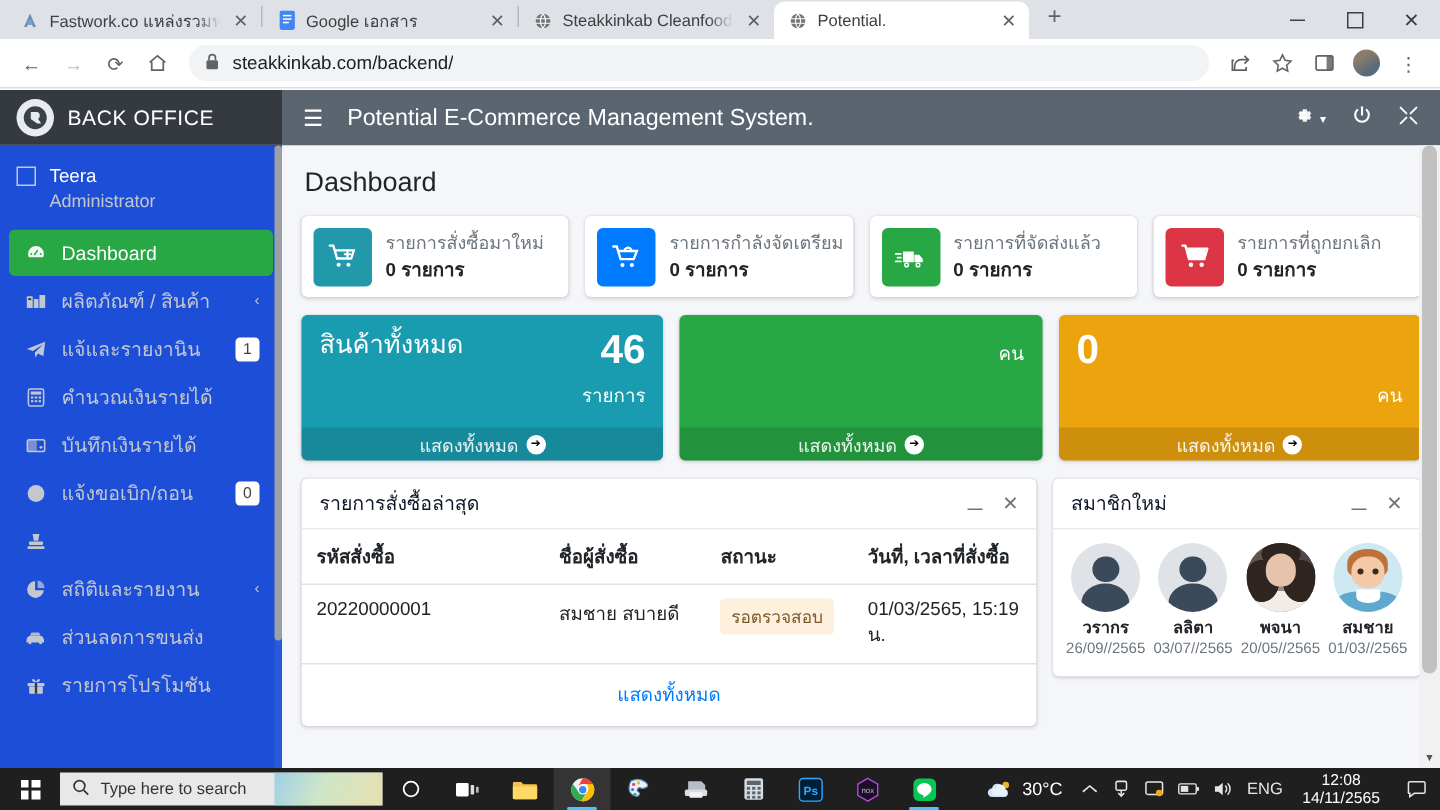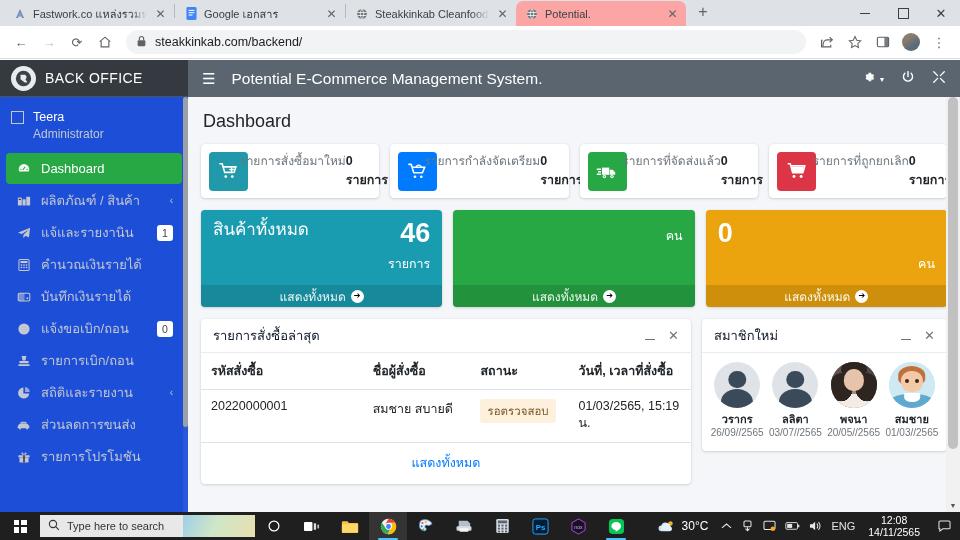--- a/index.html
+++ b/index.html
@@ -28,21 +28,21 @@
     align-items: center;
     gap: 6px;
     padding: 0 6px 0 9px;
     width: 170px;
     min-width: 0;
     border-radius: 7px 7px 0 0;
     position: relative;
     font-size: 11px;
     color: #3c4043;
   }
-  .tab.active { background: #fca5a5; }
+  .tab.active { background: #ffffff; }
   .tab-sep {
     width: 1px; height: 14px; background: #b5b9be; align-self: center;
     margin-bottom: 4px;
   }
   .tab-favicon {
     width: 14px; height: 14px; flex: 0 0 14px;
     display: flex; align-items: center; justify-content: center;
   }
   .tab-title {
     flex: 1 1 auto;
@@ -246,21 +246,21 @@
     padding: 8px;
     min-width: 0;
   }
   .ib-icon {
     width: 39px; height: 39px; flex: 0 0 39px;
     border-radius: 4px;
     display: flex; align-items: center; justify-content: center;
     color: #fff; font-size: 19px;
   }
   .ib-body {
-    padding-left: 9px; min-width: 0; display: flex; flex-direction: row;
+    padding-left: 9px; min-width: 0; display: flex; flex-direction: column;
     justify-content: center;
   }
   .ib-text { font-size: 12px; color: #6c757d; line-height: 1.5; white-space: nowrap; }
   .ib-num { font-size: 12.5px; color: #212529; font-weight: bold; line-height: 1.5; }
 
   
   .stat-row { display: flex; gap: 11px; margin-bottom: 12px; }
   .stat-box {
     flex: 1 1 0;
     border-radius: 4px;
@@ -681,21 +681,20 @@
         </div>
 
         <div class="nav-item">
           <span class="nav-ico">
             <svg width="14" height="14" viewBox="0 0 16 16" fill="#c2c7d0">
               <path d="M5.4 2.2 h5.2 l-.9 5.2 H6.3 Z"></path>
               <rect x="2.6" y="8" width="10.8" height="2.6" rx=".8"></rect>
               <rect x="1.6" y="11.6" width="12.8" height="2.2" rx=".7"></rect>
             </svg>
           </span>
-          <span class="nav-label">รายการเบิก/ถอน</span>
         </div>
 
         <div class="nav-item">
           <span class="nav-ico">
             <svg width="14" height="14" viewBox="0 0 16 16" fill="#c2c7d0">
               <path d="M7.3 1.6 A6.4 6.4 0 1 0 14 8.6 H7.3 Z"></path>
               <path d="M9.2 1.2 A6.4 6.4 0 0 1 14.6 6.8 H9.2 Z" opacity=".75"></path>
             </svg>
           </span>
           <span class="nav-label">สถิติและรายงาน</span>

